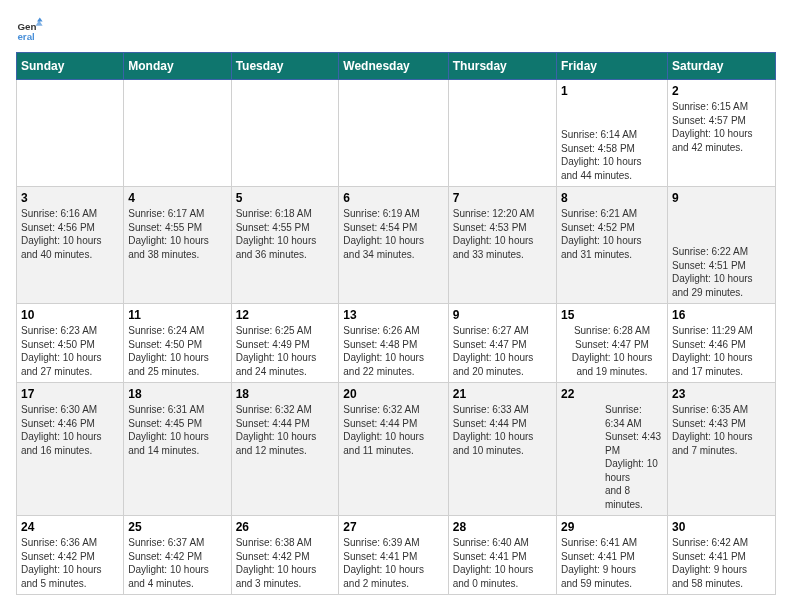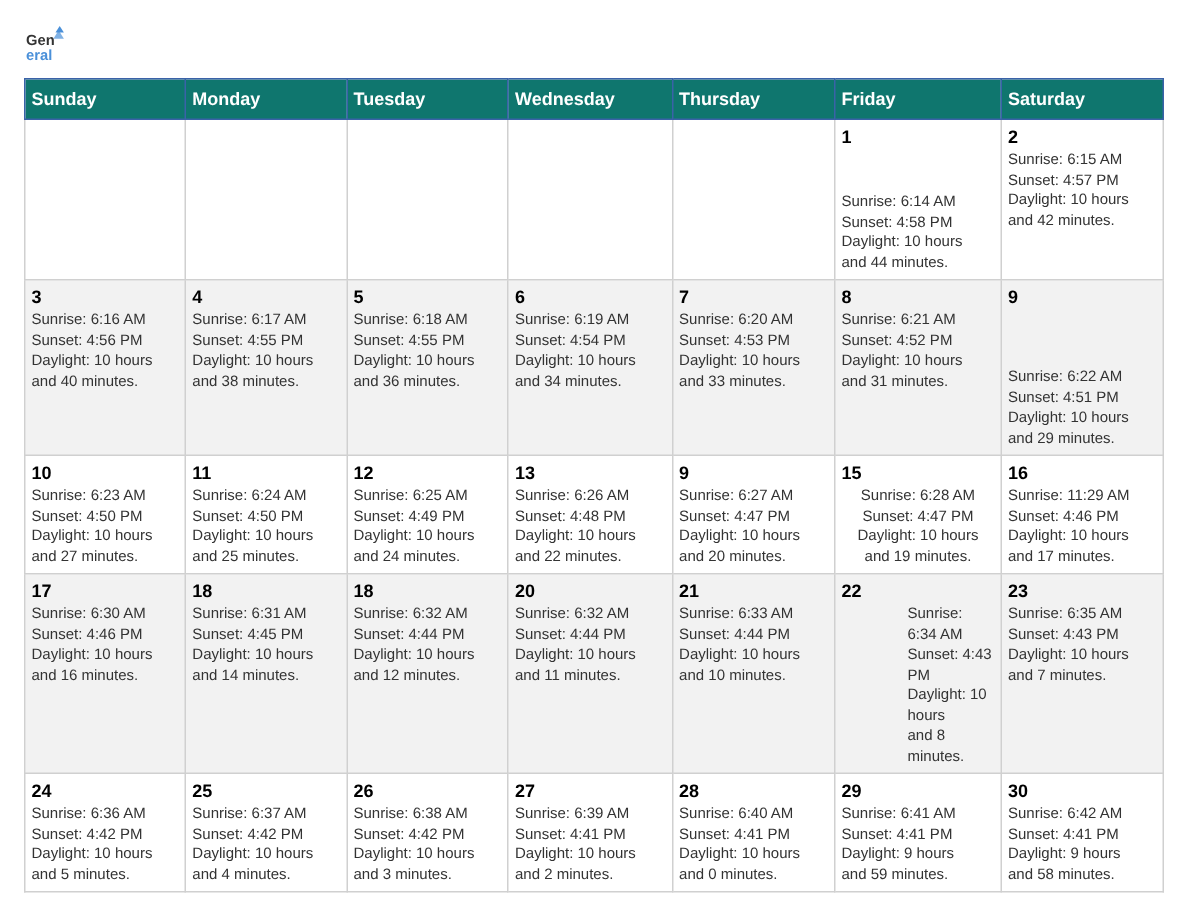--- a/index.html
+++ b/index.html
@@ -160,21 +160,21 @@
         </td>
         <td>
           <div class="day-num">6</div>
           <div class="day-detail" style="white-space: pre-line;">Sunrise: 6:19 AM
 Sunset: 4:54 PM
 Daylight: 10 hours
 and 34 minutes.</div>
         </td>
         <td>
           <div class="day-num">7</div>
-          <div class="day-detail" style="white-space: pre-line;">Sunrise: 6:20 AM
+          <div class="day-detail" style="white-space: pre-line;">Sunrise: 12:20 AM
 Sunset: 4:53 PM
 Daylight: 10 hours
 and 33 minutes.</div>
         </td>
         <td>
           <div class="day-num">8</div>
           <div class="day-detail" style="white-space: pre-line;">Sunrise: 6:21 AM
 Sunset: 4:52 PM
 Daylight: 10 hours
 and 31 minutes.</div>

